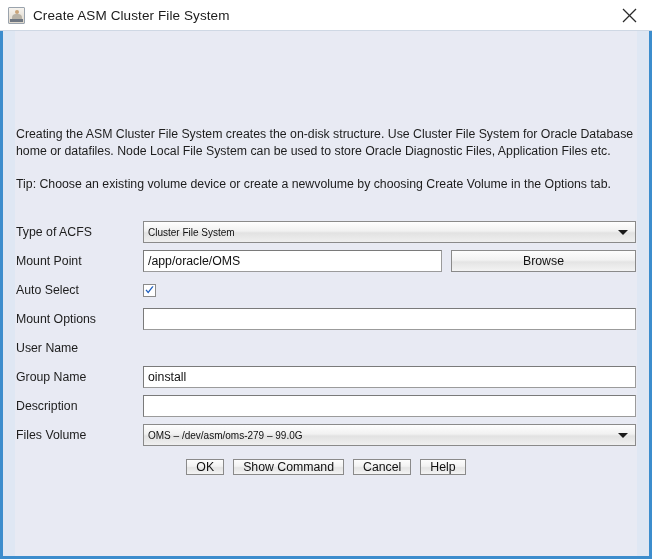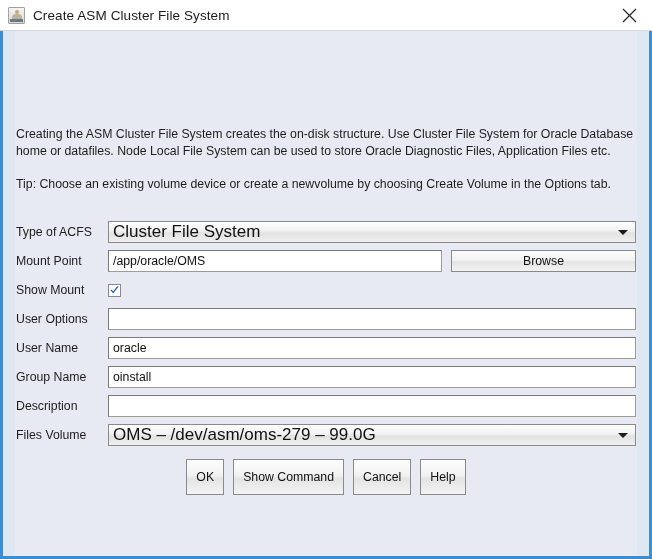--- a/index.html
+++ b/index.html
@@ -151,20 +151,21 @@
     position: absolute;
     left: 13px;
     top: 190px;
     right: 13px;
   }
   .row {
     display: flex;
     align-items: center;
     height: 22px;
     margin-bottom: 7px;
+    gap: 35px;
   }
   .row .label {
     width: 92px;
     flex: 0 0 92px;
     font-size: 12.3px;
     color: #1d1d1d;
     white-space: nowrap;
   }
   .row .field {
     flex: 1 1 auto;
@@ -186,21 +187,21 @@
     white-space: nowrap;
     overflow: hidden;
     flex: 1 1 auto;
   }
 
   .combo {
     box-sizing: border-box;
     height: 22px;
     background: linear-gradient(180deg,#fefefe 0%, #f1f1f1 45%, #e2e2e2 55%, #efefef 100%);
     border: 1px solid #8a8a8a;
-    font-size: 17px;
+    font-size: 10px;
     color: #111111;
     display: flex;
     align-items: center;
     position: relative;
     flex: 1 1 auto;
     padding: 0 4px;
     white-space: nowrap;
     overflow: hidden;
   }
   .combo .combo-value {
@@ -264,21 +265,21 @@
   .buttonbar {
     position: absolute;
     left: 0;
     right: 0;
     top: 428px;
     display: flex;
     justify-content: center;
     gap: 9px;
   }
   .buttonbar .btn {
-    height: 36px;
+    height: 16px;
   }
   .btn-ok { min-width: 28px; }
   .btn-help { min-width: 28px; }
 </style>
 </head>
 <body>
 
 <div class="window">
 
   <div class="titlebar">
@@ -322,42 +323,39 @@
 
           <div class="row">
             <div class="label">Mount Point</div>
             <div class="field">
               <div class="textbox" placeholder="">/app/oracle/OMS</div>
               <div class="btn browse-btn">Browse</div>
             </div>
           </div>
 
           <div class="row">
-            <div class="label">Show Mount</div>
+            <div class="label">Auto Select</div>
             <div class="field">
               <span class="checkbox">
                 <svg width="11" height="11" viewBox="0 0 11 11">
                   <path d="M1.5 5.2 L4.2 8.4 L9.6 1.4 L8.2 1.2 L4.1 6.4 L2.6 4.6 Z" fill="#1f5fbf"></path>
                 </svg>
               </span>
             </div>
           </div>
 
           <div class="row">
-            <div class="label">User Options</div>
+            <div class="label">Mount Options</div>
             <div class="field">
               <div class="textbox" placeholder=""></div>
             </div>
           </div>
 
           <div class="row">
             <div class="label">User Name</div>
-            <div class="field">
-              <div class="textbox" placeholder="">oracle</div>
-            </div>
           </div>
 
           <div class="row">
             <div class="label">Group Name</div>
             <div class="field">
               <div class="textbox" placeholder="">oinstall</div>
             </div>
           </div>
 
           <div class="row">

